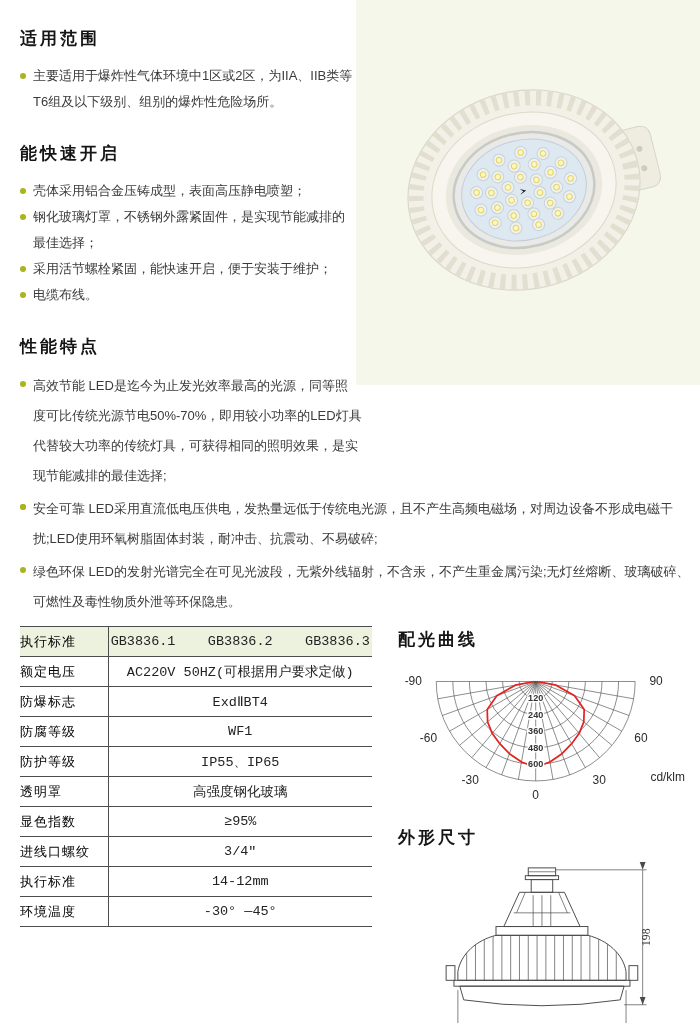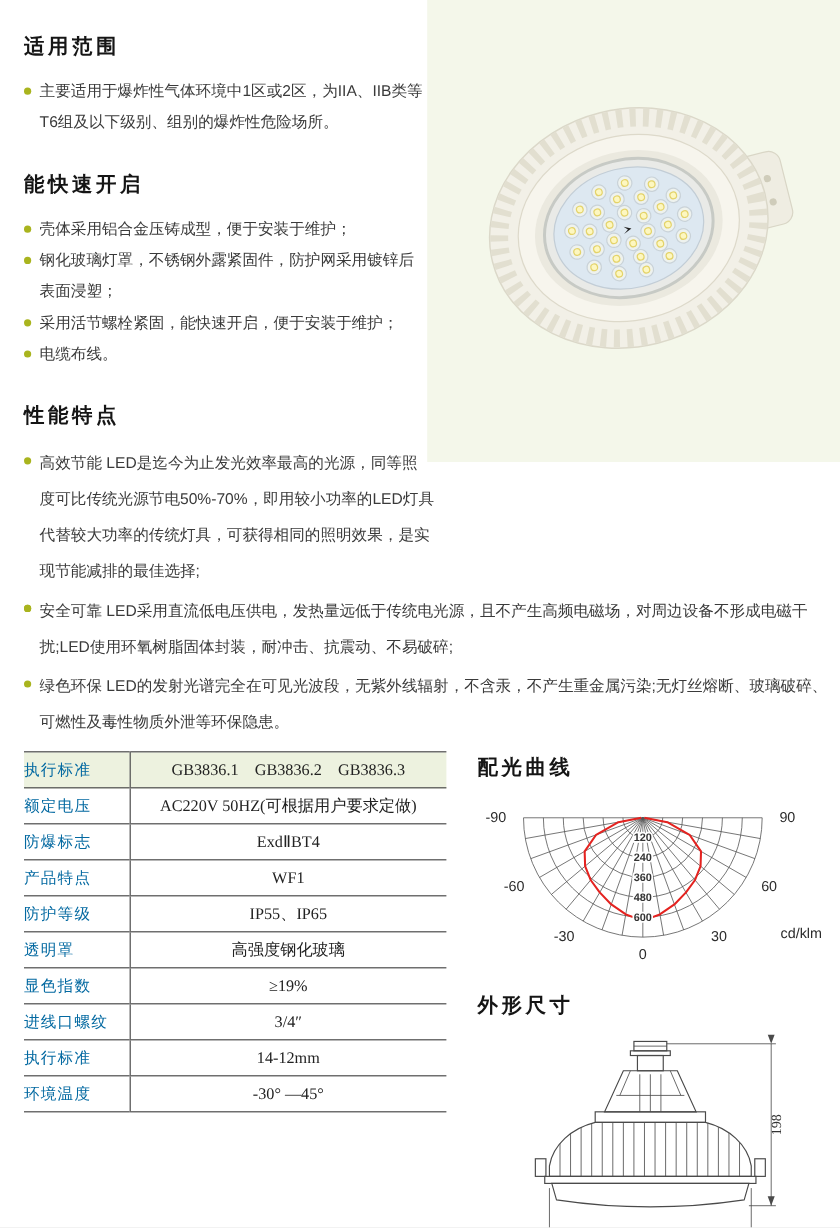--- a/index.html
+++ b/index.html
@@ -38,24 +38,24 @@
   .col-left{width:356px;flex:0 0 auto;}
   .col-right{flex:1 1 auto;margin-left:22px;}
   table.params{
     border-collapse:collapse;width:352px;margin-top:6px;
     border-top:1px solid var(--line);
   }
   table.params tr{border-bottom:1px solid var(--line);}
   table.params td{height:30px;padding:0;}
   td.plabel{
     width:88px;border-right:1px solid var(--line);padding-left:12px;
-    font-size:13px;letter-spacing:1px;color:#0369a1;
+    font-size:13px;letter-spacing:1px;color:#000000;
   }
   td.pvalue{
-    text-align:center;font-family:Liberation Serif, serif;
+    text-align:center;font-family:Liberation Mono, monospace;
     font-size:13.5px;color:#222;
   }
   tr.hrow{background:var(--thead-bg);}
   svg{display:block;}
   .ring-lbl{font-size:9.5px;fill:#333;font-weight:bold;paint-order:stroke;stroke:#ffffff;stroke-width:3px;font-family:"Liberation Sans",sans-serif;}
   .ang-lbl{font-size:12.5px;fill:#2b2b2b;font-family:"Liberation Sans",sans-serif;}
   .dim-lbl{font-size:12px;fill:#333;font-family:"Liberation Serif","DejaVu Serif",serif;}
   .draw{stroke:#4a4a4a;stroke-width:1;fill:none;}
   .thin{stroke:#4a4a4a;stroke-width:0.7;fill:none;}
 </style>
@@ -143,22 +143,22 @@
     </svg>
   </div>
 
   <h2 class="sec">适用范围</h2>
   <ul class="blist">
     <li><span class="dot"></span><span>主要适用于爆炸性气体环境中1区或2区，为IIA、IIB类等T6组及以下级别、组别的爆炸性危险场所。</span></li>
   </ul>
 
   <h2 class="sec">能快速开启</h2>
   <ul class="blist">
-    <li><span class="dot"></span><span>壳体采用铝合金压铸成型，便于安装于维护；</span></li>
-    <li><span class="dot"></span><span>钢化玻璃灯罩，不锈钢外露紧固件，防护网采用镀锌后表面浸塑；</span></li>
+    <li><span class="dot"></span><span>壳体采用铝合金压铸成型，表面高压静电喷塑；</span></li>
+    <li><span class="dot"></span><span>钢化玻璃灯罩，不锈钢外露紧固件，是实现节能减排的最佳选择；</span></li>
     <li><span class="dot"></span><span>采用活节螺栓紧固，能快速开启，便于安装于维护；</span></li>
     <li><span class="dot"></span><span>电缆布线。</span></li>
   </ul>
 
   <h2 class="sec">性能特点</h2>
   <ul class="blist perf">
     <li class="narrow"><span class="dot"></span><span>高效节能 LED是迄今为止发光效率最高的光源，同等照度可比传统光源节电50%-70%，即用较小功率的LED灯具代替较大功率的传统灯具，可获得相同的照明效果，是实现节能减排的最佳选择;</span></li>
     <li><span class="dot"></span></li>
     <li><span class="dot"></span><span>安全可靠 LED采用直流低电压供电，发热量远低于传统电光源，且不产生高频电磁场，对周边设备不形成电磁干扰;LED使用环氧树脂固体封装，耐冲击、抗震动、不易破碎;</span></li>
     <li><span class="dot"></span><span>绿色环保 LED的发射光谱完全在可见光波段，无紫外线辐射，不含汞，不产生重金属污染;无灯丝熔断、玻璃破碎、可燃性及毒性物质外泄等环保隐患。</span></li>
@@ -174,34 +174,34 @@
             </tr>
           <tr>
               <td class="plabel">额定电压</td>
               <td class="pvalue">AC220V 50HZ(可根据用户要求定做)</td>
             </tr>
           <tr>
               <td class="plabel">防爆标志</td>
               <td class="pvalue">ExdⅡBT4</td>
             </tr>
           <tr>
-              <td class="plabel">产品特点</td>
+              <td class="plabel">防腐等级</td>
               <td class="pvalue">WF1</td>
             </tr>
           <tr>
               <td class="plabel">防护等级</td>
               <td class="pvalue">IP55、IP65</td>
             </tr>
           <tr>
               <td class="plabel">透明罩</td>
               <td class="pvalue">高强度钢化玻璃</td>
             </tr>
           <tr>
               <td class="plabel">显色指数</td>
-              <td class="pvalue">≥19%</td>
+              <td class="pvalue">≥95%</td>
             </tr>
           <tr>
               <td class="plabel">进线口螺纹</td>
               <td class="pvalue">3/4″</td>
             </tr>
           <tr>
               <td class="plabel">执行标准</td>
               <td class="pvalue">14-12mm</td>
             </tr>
           <tr>

